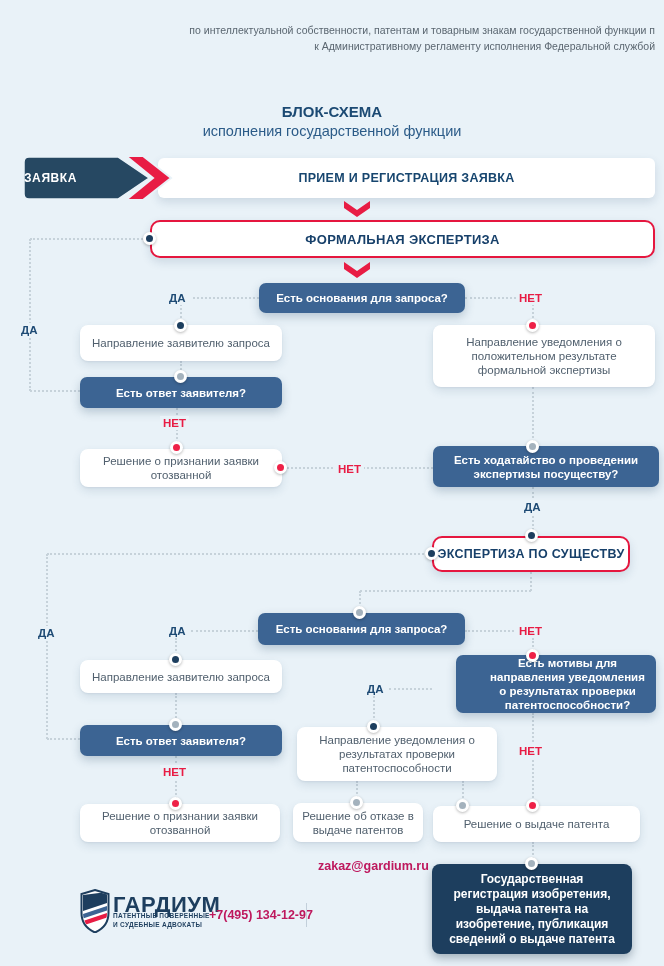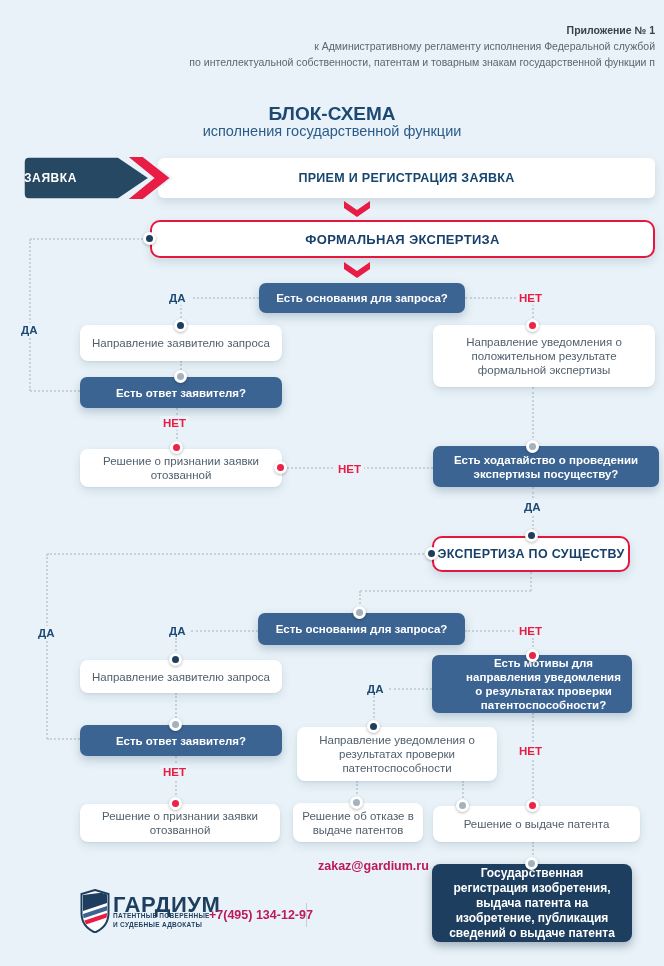--- a/index.html
+++ b/index.html
@@ -1,20 +1,20 @@
 <!DOCTYPE html>
 <html><head>
 <meta charset="utf-8">
 <style>
   html,body{margin:0;padding:0;}
   body{width:664px;height:966px;background:#e9f2f8;font-family:"Liberation Sans","DejaVu Sans",sans-serif;position:relative;overflow:hidden;}
   .abs{position:absolute;}
   .note{right:9px;top:22px;width:600px;text-align:right;font-size:10.5px;line-height:16px;color:#5a6670;z-index:2;}
   .note .b{font-weight:bold;color:#39434c;}
-  .ttl{left:0;top:103px;width:664px;text-align:center;font-size:19px;font-weight:bold;color:#1c4a73;z-index:2;}
+  .ttl{left:0;top:103px;width:664px;text-align:center;font-size:15px;font-weight:bold;color:#1c4a73;z-index:2;}
   .sub{left:0;top:123px;width:664px;text-align:center;font-size:14.5px;color:#2b5b88;z-index:2;}
   .wbox{background:#fff;border-radius:8px;box-shadow:0 4px 10px rgba(35,70,105,.12),0 1px 2px rgba(35,70,105,.08);
         color:#51606e;font-size:11.5px;line-height:14px;display:flex;align-items:center;justify-content:center;
         text-align:center;z-index:2;padding:2px 8px;box-sizing:border-box;}
   .qbox{background:#3c6493;border-radius:7px;box-shadow:0 4px 10px rgba(35,70,105,.25);
         color:#fff;font-weight:bold;font-size:11.5px;line-height:14px;display:flex;align-items:center;justify-content:center;
         text-align:center;z-index:2;padding:2px 8px;box-sizing:border-box;}
   .rbox{background:#fff;border:2px solid #e5173f;border-radius:10px;box-shadow:0 4px 10px rgba(35,70,105,.15);
         color:#17406a;font-weight:bold;font-size:13px;display:flex;align-items:center;justify-content:center;
         text-align:center;z-index:2;box-sizing:border-box;letter-spacing:.3px;}
@@ -35,23 +35,22 @@
   .brand{font-size:22px;font-weight:bold;color:#1d3e5e;letter-spacing:.5px;z-index:2;}
   .brandsub{font-size:6.5px;font-weight:bold;color:#1d3e5e;letter-spacing:.3px;z-index:2;}
   .contact{font-size:12.5px;font-weight:bold;color:#be185d;z-index:2;}
   .fdivider{border-left:1px solid #c2cfda;width:0;height:24px;z-index:2;}
   svg{display:block;}
 </style>
 </head>
 <body>
 
 <div class="abs note">
-  <div class="b">Приложение № 1</div>
+  <div>по интеллектуальной собственности, патентам и товарным знакам государственной функции п</div>
   <div>к Административному регламенту исполнения Федеральной службой</div>
-  <div>по интеллектуальной собственности, патентам и товарным знакам государственной функции п</div>
 </div>
 
 <div class="abs ttl">БЛОК-СХЕМА</div>
 <div class="abs sub">исполнения государственной функции</div>
 
 <div class="abs recv" style="left:158px;top:158px;width:497px;height:40px;">ПРИЕМ И РЕГИСТРАЦИЯ ЗАЯВКА</div>
 <svg class="abs" style="left:22px;top:154px;z-index:5;" width="154" height="48" viewBox="0 0 154 48">
   <polygon points="104,2 121,2 149,24 121,46 104,46 131,24" fill="#e81c44" stroke="#e9f2f8" stroke-width="2"></polygon>
   <path d="M7,3 H96 L127,24 L96,45 H7 Q2,45 2,40 V8 Q2,3 7,3 Z" fill="#264862" stroke="#e9f2f8" stroke-width="1.5"></path>
 </svg>
@@ -86,28 +85,28 @@
 <div class="abs qbox" style="left:258px;top:613px;width:207px;height:32px;">Есть основания для запроса?</div>
 <div class="abs lbl yes" style="left:166px;top:624px;">ДА</div>
 <div class="abs lbl no" style="left:516px;top:624px;">НЕТ</div>
 <div class="abs lbl yes" style="left:35px;top:626px;">ДА</div>
 
 <div class="abs wbox" style="left:80px;top:660px;width:202px;height:33px;">Направление заявителю запроса</div>
 <div class="abs qbox" style="left:80px;top:725px;width:202px;height:31px;">Есть ответ заявителя?</div>
 <div class="abs lbl no" style="left:160px;top:765px;">НЕТ</div>
 <div class="abs wbox" style="left:80px;top:804px;width:200px;height:38px;">Решение о признании заявки отозванной</div>
 
-<div class="abs qbox" style="left:432px;top:655px;width:200px;height:58px;padding-left:31px;">Есть мотивы для направления уведомления о результатах проверки патентоспособности?</div>
+<div class="abs qbox" style="left:456px;top:655px;width:200px;height:58px;padding-left:31px;">Есть мотивы для направления уведомления о результатах проверки патентоспособности?</div>
 <div class="abs lbl yes" style="left:364px;top:682px;">ДА</div>
 <div class="abs wbox" style="left:297px;top:727px;width:200px;height:54px;">Направление уведомления о результатах проверки патентоспособности</div>
 <div class="abs lbl no" style="left:516px;top:744px;">НЕТ</div>
 
 <div class="abs wbox" style="left:293px;top:803px;width:130px;height:39px;">Решение об отказе в выдаче патентов</div>
 <div class="abs wbox" style="left:433px;top:806px;width:207px;height:36px;">Решение о выдаче патента</div>
-<div class="abs nbox" style="left:432px;top:864px;width:200px;height:78px;">Государственная регистрация изобретения, выдача патента на изобретение, публикация сведений о выдаче патента</div>
+<div class="abs nbox" style="left:432px;top:864px;width:200px;height:90px;">Государственная регистрация изобретения, выдача патента на изобретение, публикация сведений о выдаче патента</div>
 
 <div class="abs dot navy" style="left:143px;top:232px;">
     <i></i>
   </div>
 <div class="abs dot navy" style="left:174px;top:319px;">
     <i></i>
   </div>
 <div class="abs dot gray" style="left:174px;top:370px;">
     <i></i>
   </div>

